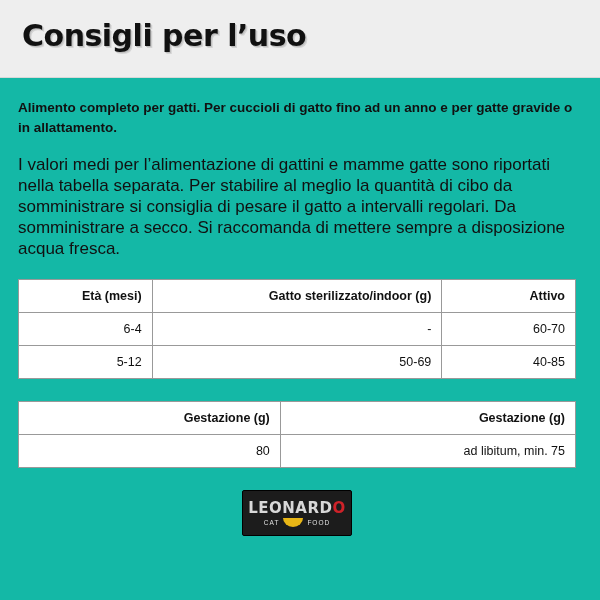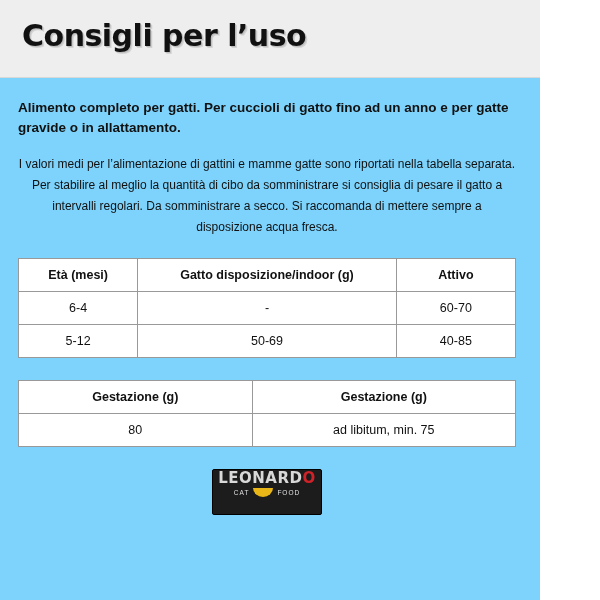--- a/index.html
+++ b/index.html
@@ -9,23 +9,23 @@
   body {
     width: 600px;
     height: 600px;
     background: #ffffff;
     font-family: "Liberation Sans", sans-serif;
     color: #111111;
     overflow: hidden;
   }
   .page {
     position: relative;
-    width: 540px;
+    width: 600px;
     height: 600px;
-    background: #7dd3fc;
+    background: #14b8a6;
     box-sizing: border-box;
   }
   .header {
     background: #eeeeee;
     border-bottom: 1px solid #d8d8d8;
     height: 78px;
     box-sizing: border-box;
     padding: 14px 0 0 22px;
   }
   .header-title {
@@ -43,37 +43,36 @@
     padding: 20px 24px 0 18px;
   }
   .lead {
     font-size: 13.5px;
     font-weight: bold;
     line-height: 20px;
     margin: 0 0 16px 0;
     color: #111111;
   }
   .body-text {
-    font-size: 12px;
+    font-size: 17px;
     line-height: 21px;
     margin: 4px 0 20px 0;
     color: #111111;
-    text-align: center;
   }
   table.data {
     width: 100%;
     border-collapse: collapse;
     table-layout: fixed;
     margin: 0 0 22px 0;
   }
   table.data th, table.data td {
     border: 1px solid #999999;
     padding: 9px 10px;
     font-size: 12.5px;
-    text-align: center;
+    text-align: right;
     vertical-align: middle;
     color: #111111;
     background: #ffffff;
   }
   table.data th {
     font-weight: bold;
   }
   table.feeding col.c0 { width: 24%; }
   table.feeding col.c1 { width: 52%; }
   table.feeding col.c2 { width: 24%; }
@@ -87,20 +86,21 @@
   }
   .logo {
     width: 108px;
     height: 44px;
     background: #1c1c1c;
     border: 1px solid #000000;
     border-radius: 2px;
     position: relative;
     display: flex;
     flex-direction: column;
+    justify-content: center;
     align-items: center;
   }
   .logo-name {
     font-family: "DejaVu Sans", sans-serif;
     font-weight: bold;
     font-size: 15px;
     letter-spacing: 0.5px;
     color: #d8d8d8;
     line-height: 16px;
     position: relative;
@@ -145,21 +145,21 @@
 
     <table class="data feeding">
       <colgroup>
         <col class="c0">
           <col class="c1">
           <col class="c2">
       </colgroup>
       <thead>
         <tr>
           <th>Età (mesi)</th>
-          <th>Gatto disposizione/indoor (g)</th>
+          <th>Gatto sterilizzato/indoor (g)</th>
           <th>Attivo</th>
         </tr>
       </thead>
       <tbody>
         <tr>
           <td>6-4</td>
           <td>-</td>
           <td>60-70</td>
         </tr>
         <tr>

